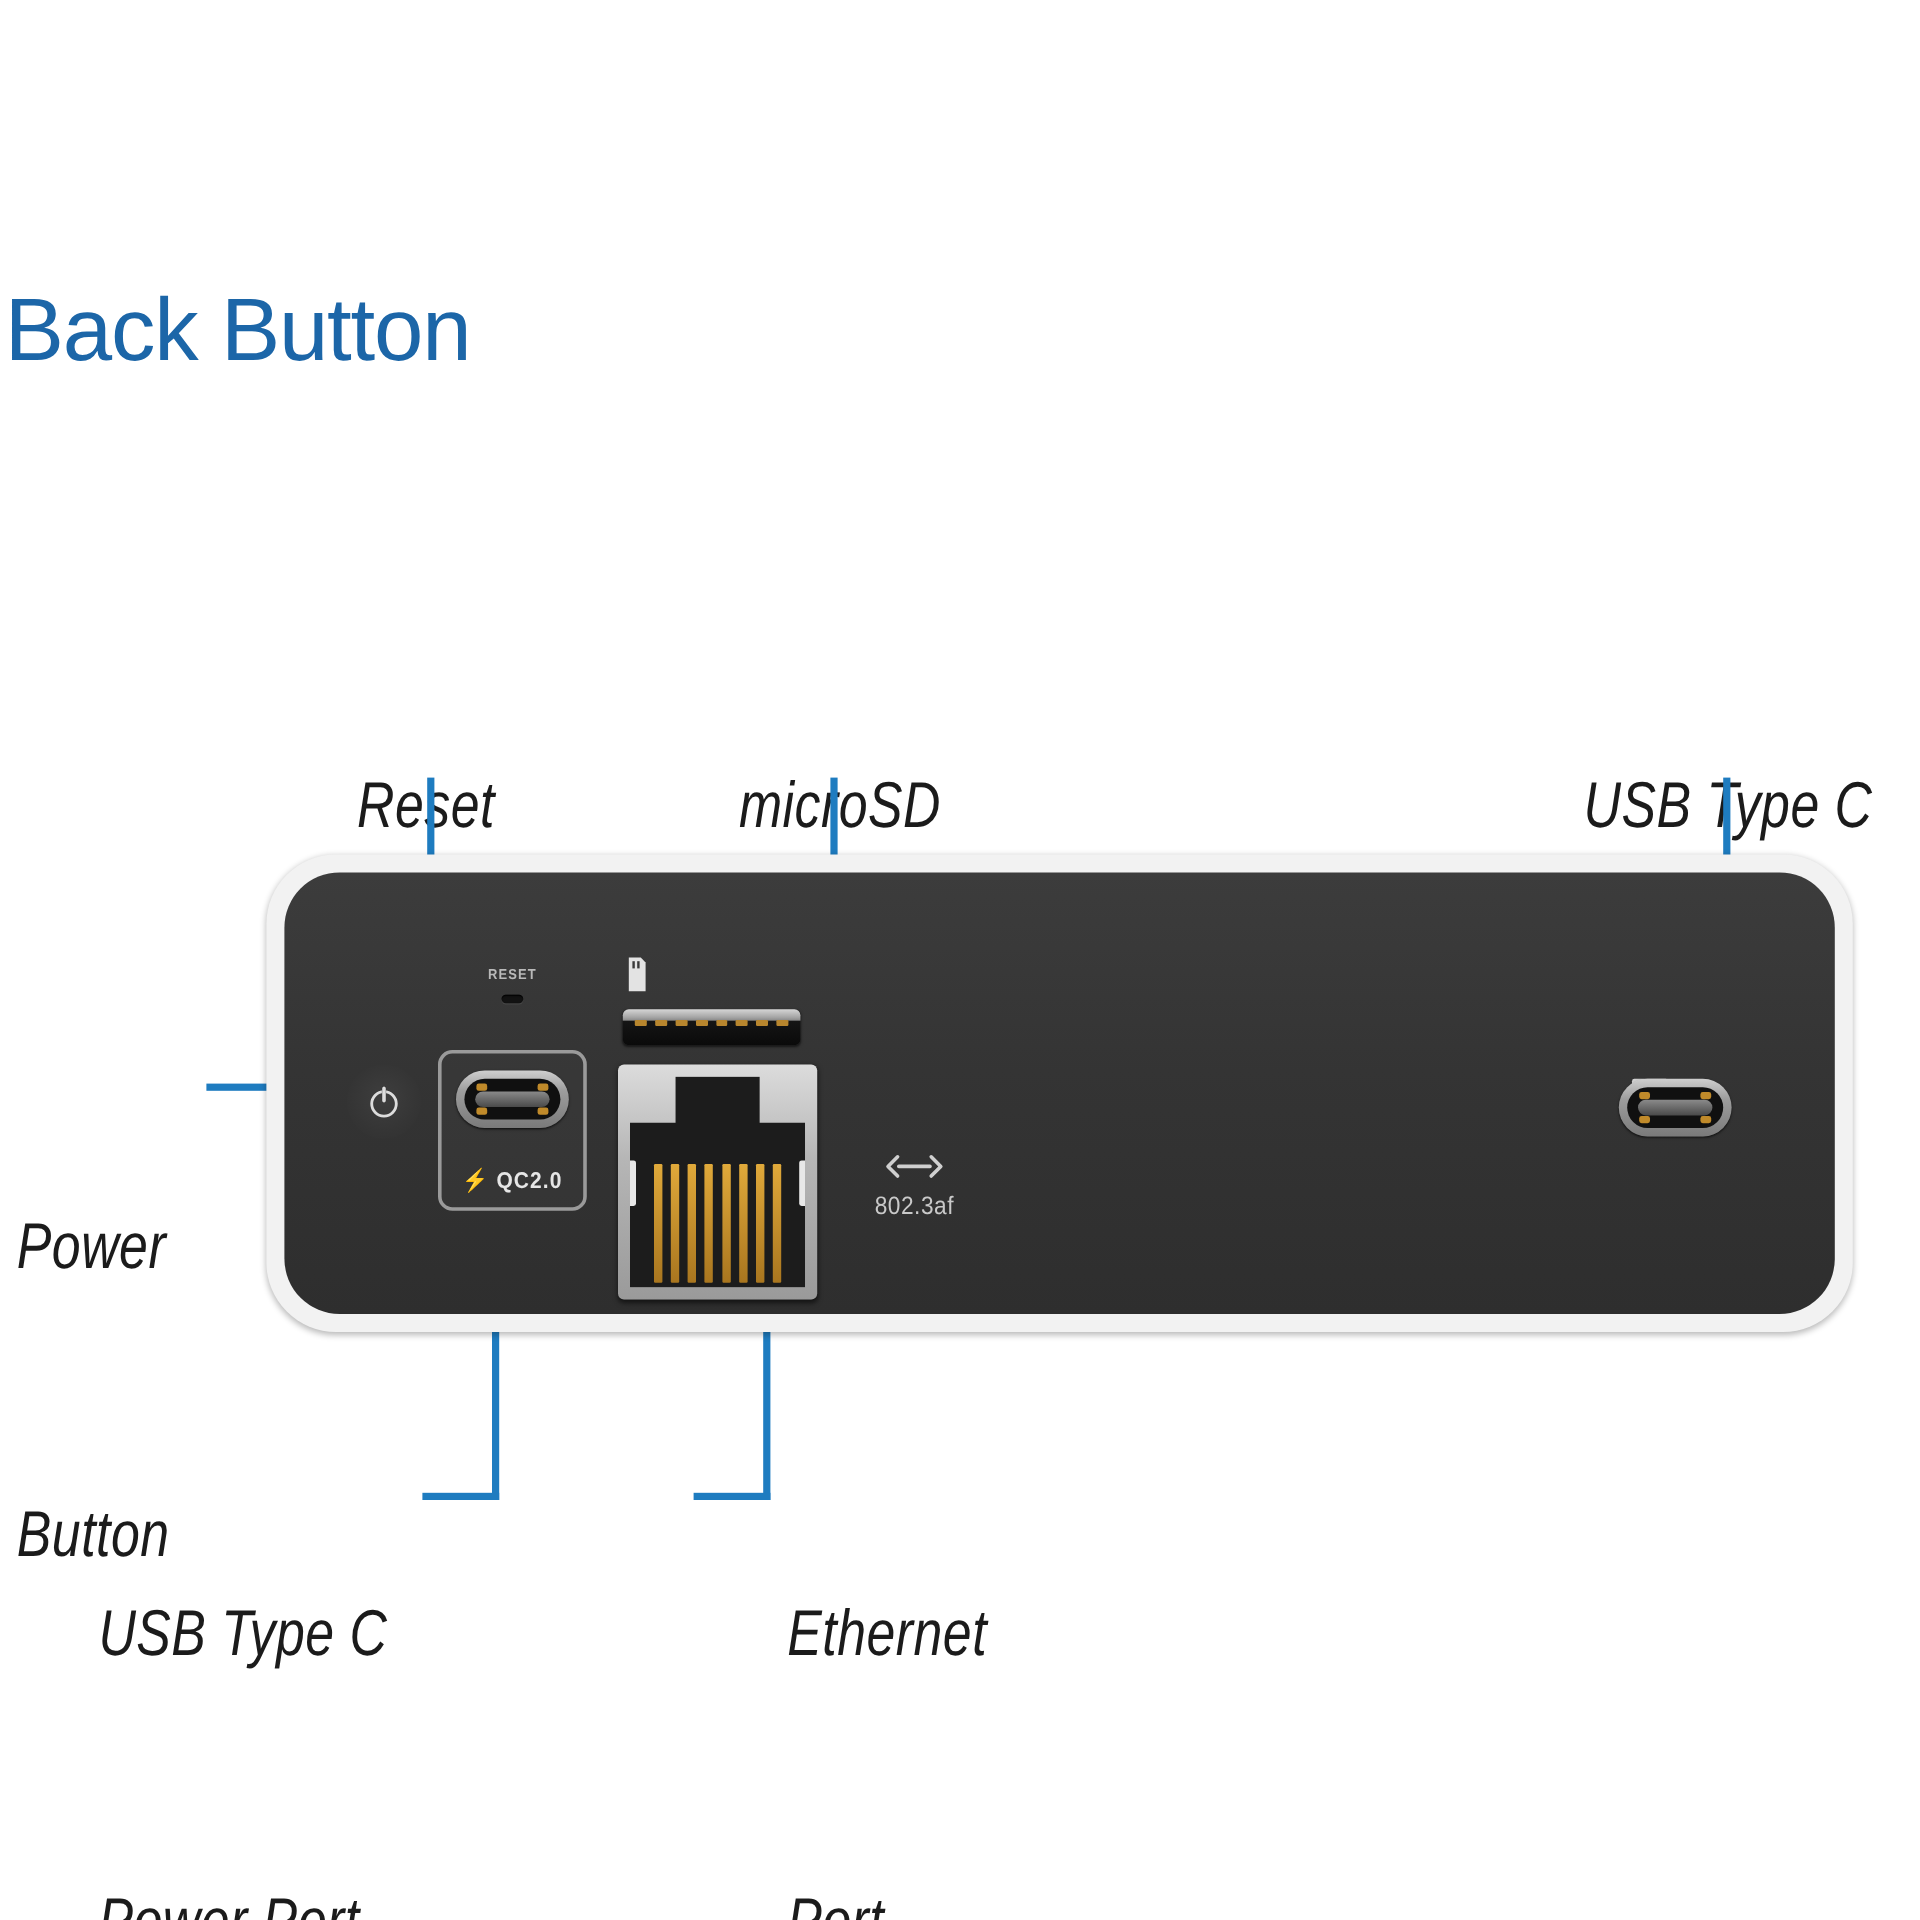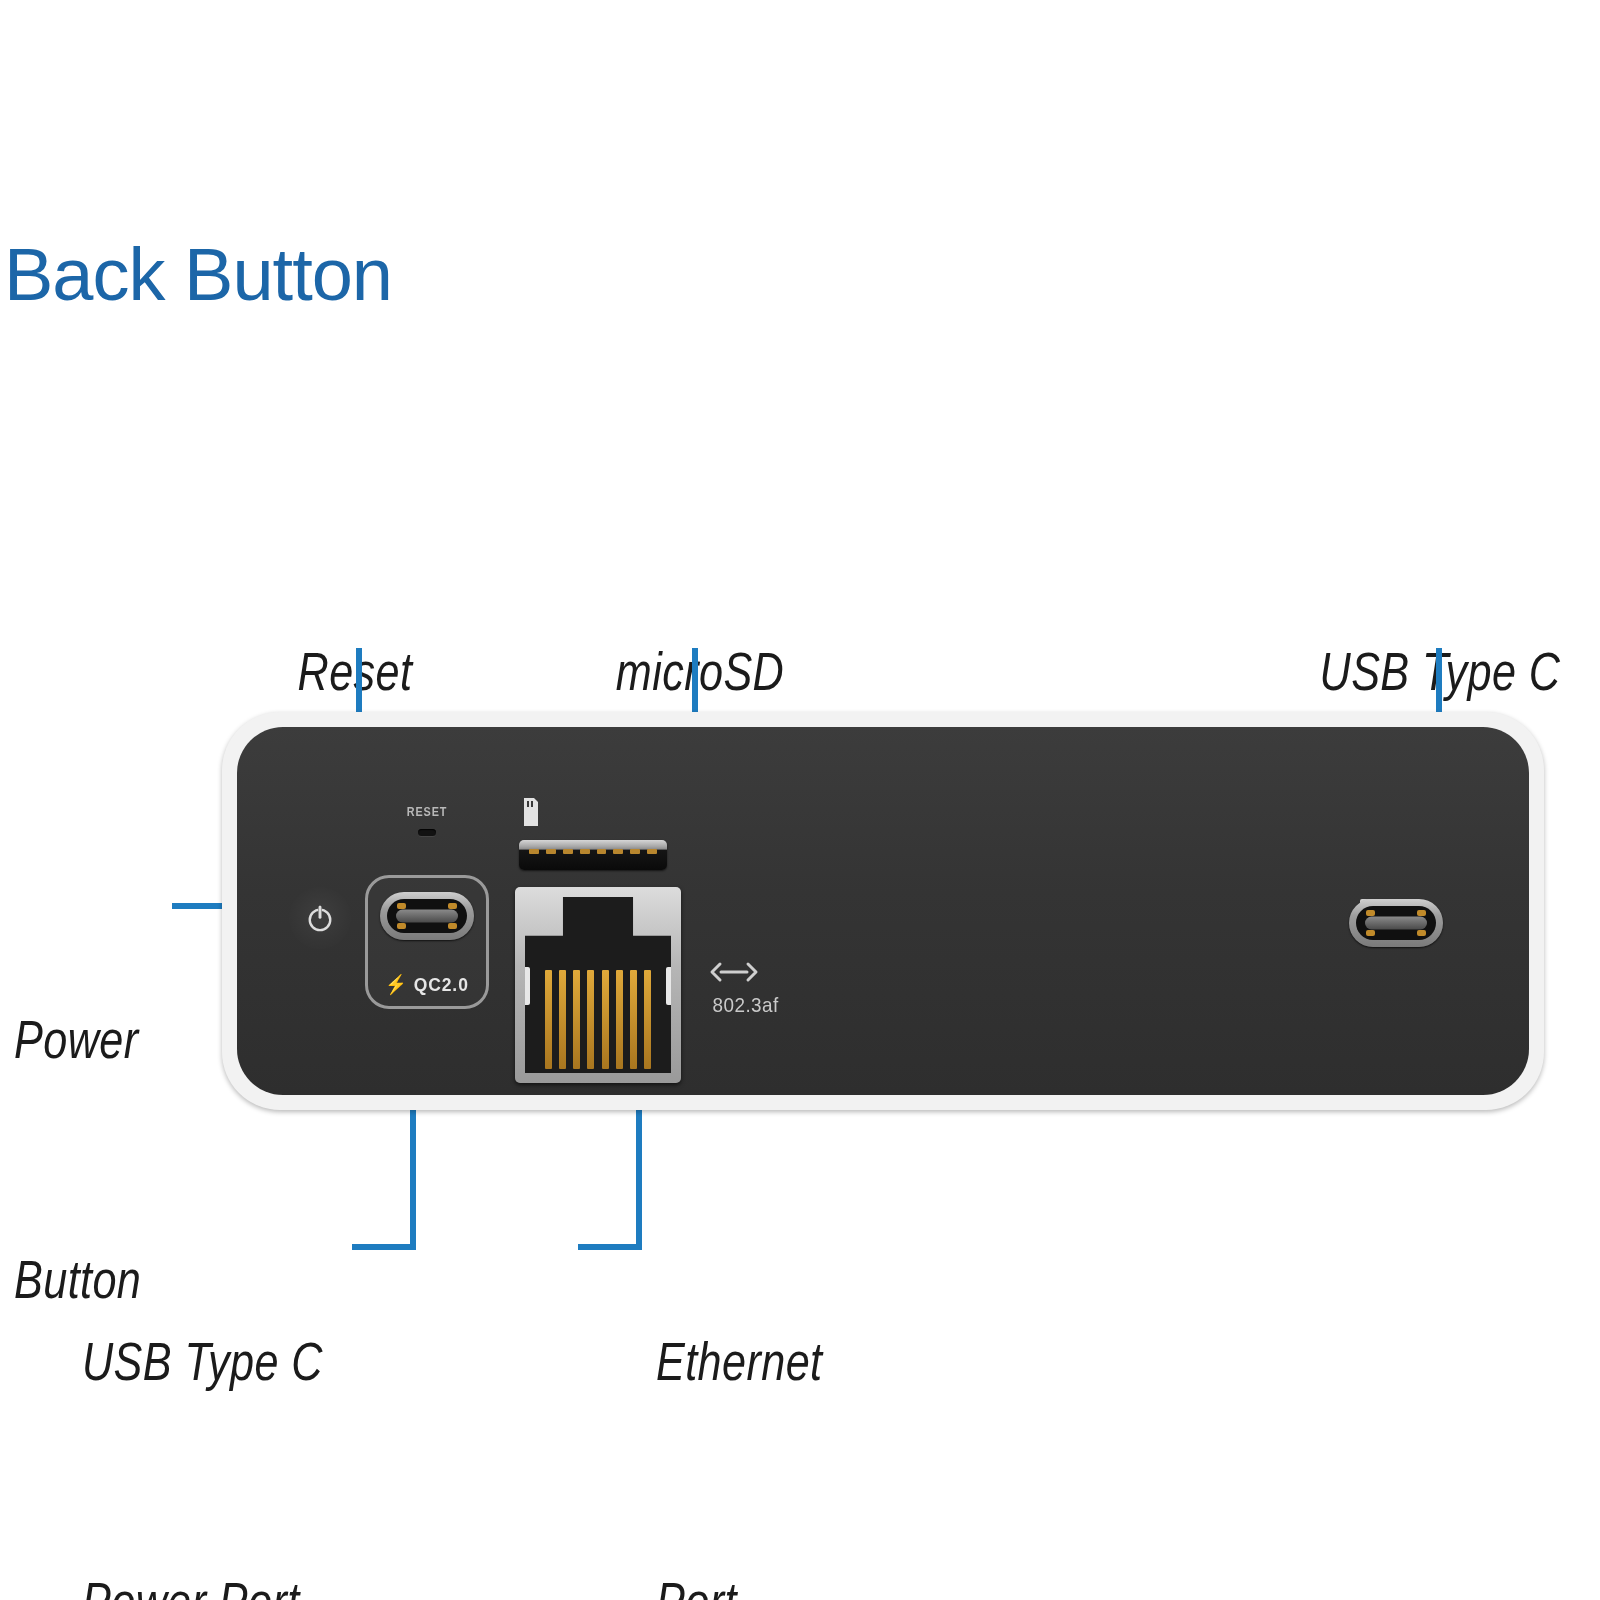--- a/index.html
+++ b/index.html
@@ -79,21 +79,21 @@
     width:18px; height:7px; border-radius:4px;
     background:#121212;
     box-shadow:inset 0 1px 1px rgba(0,0,0,.9), 0 1px 0 rgba(255,255,255,.08);
   }
 
   
   #usbc-power-group{
     position:absolute; left:128px; top:148px;
     width:124px; height:134px;
     border:3px solid #9a9a9a;
-    border-radius:24px;
+    border-radius:12px;
     background:rgba(255,255,255,.02);
     padding-left:28px;
   }
   .usbc-shell{
     position:absolute; left:50%; transform:translateX(-50%); top:14px;
     width:94px; height:48px;
     border-radius:24px;
     background:linear-gradient(180deg,#cfcfcf 0%,#9d9d9d 35%,#7a7a7a 100%);
     box-shadow:0 1px 2px rgba(0,0,0,.7);
     display:flex; align-items:center; justify-content:center;
@@ -149,21 +149,21 @@
     clip-path:polygon(0% 22%, 26% 22%, 26% 0%, 74% 0%, 74% 22%, 100% 22%, 100% 100%, 0% 100%);
   }
   #rj45-pins{
     position:absolute; left:14%; right:14%; bottom:4px; height:56%;
     display:flex; justify-content:space-between;
   }
   #rj45-pins i{ width:7px; background:linear-gradient(180deg,#e0a93a,#a9761f); border-radius:1px; }
   .rj45-clipnotch{ position:absolute; width:9px; height:38px; background:#e8e8e8; border-radius:2px; top:40%; }
 
   
-  #poe-group{ position:absolute; left:470px; top:232px; width:110px; }
+  #poe-group{ position:absolute; left:470px; top:232px; width:110px; text-align:center; }
   #poe-arrow{ width:54px; height:26px; margin:0 auto; }
   #poe-text{
     margin-top:4px; color:#c9c9c9; font-size:21px; letter-spacing:.5px;
     font-family:"Liberation Sans", sans-serif;
     transform:scaleX(.9);
   }
 
   
   #usbc-data-group{ position:absolute; right:68px; top:158px; width:130px; }
   #usbc-data-icons{ margin-top:14px; display:flex; align-items:center; justify-content:center; gap:6px; }

